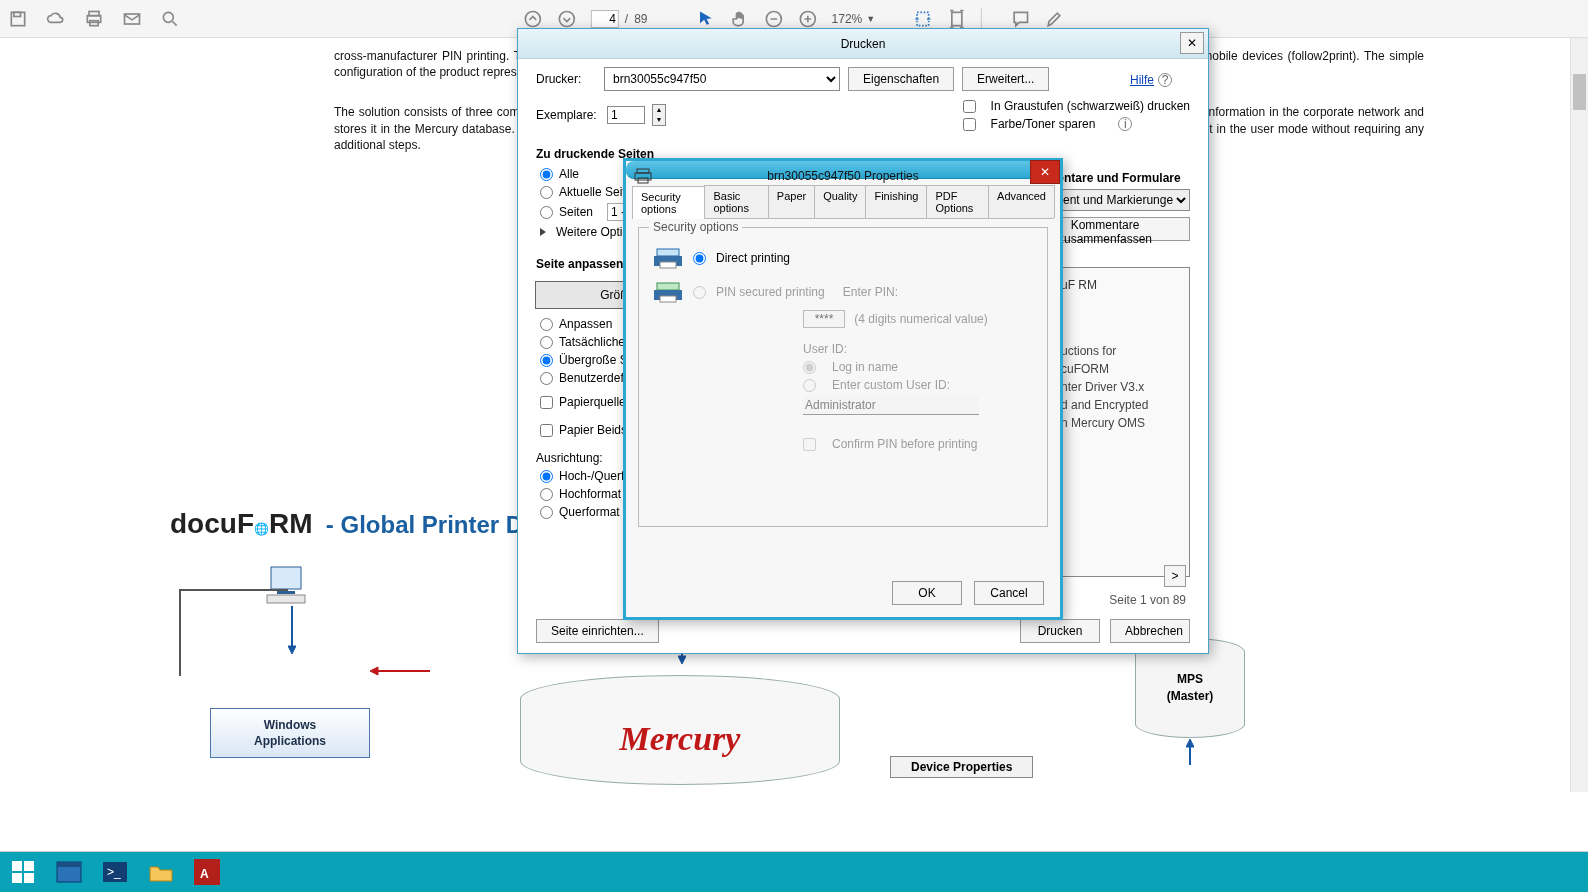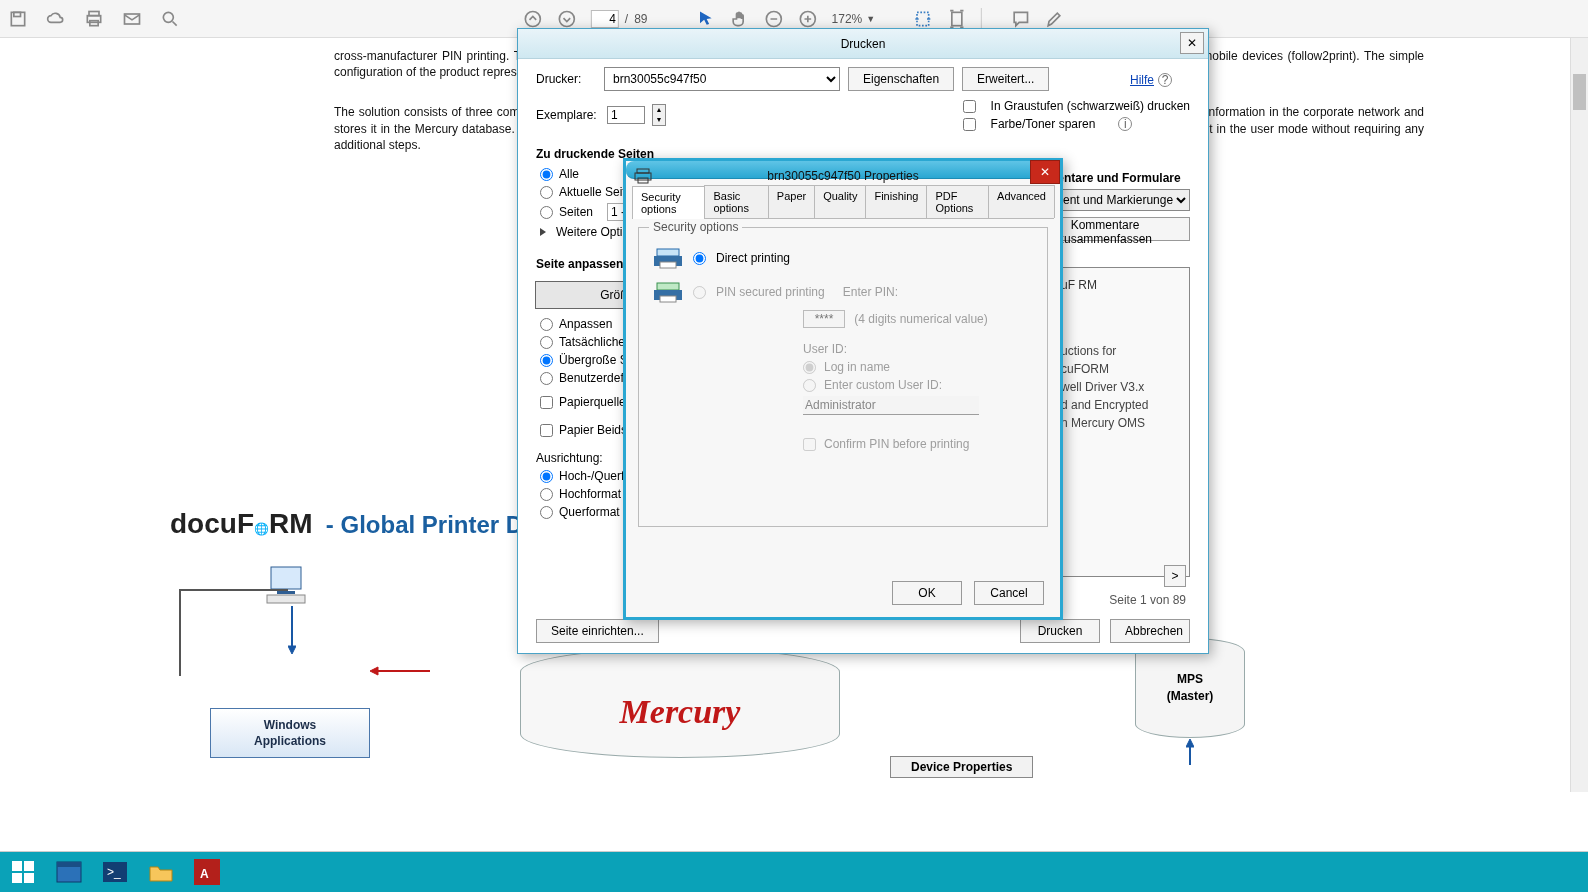--- a/index.html
+++ b/index.html
@@ -18,21 +18,21 @@
 .page{width:1260px;padding:10px 0 0 170px;}
 .body-text{font-size:28px;color:#111;line-height:1.35;text-align:justify;}
 .body-text p{margin-bottom:24px;}
 
 .diagram{position:absolute;left:170px;top:470px;width:1200px;}
 .docuform-logo{font-size:28px;font-weight:bold;color:#222;}
 .docuform-logo .globe{color:#1a5fa0;}
 .gpd-title{font-size:24px;color:#1a5fa0;font-weight:600;margin-left:10px;}
 .config-box{position:absolute;left:40px;top:150px;width:160px;height:36px;background:linear-gradient(#eaf2fb,#a9c4e6);border:1px solid #4b77ab;text-align:center;line-height:36px;font-size:13px;color:#1c2e4a;font-weight:600;}
 .winapp-box{position:absolute;left:40px;top:200px;width:160px;height:50px;background:linear-gradient(#fff,#d8e6f5);border:1px solid #4b77ab;text-align:center;padding-top:8px;font-size:13px;color:#1c2e4a;font-weight:600;line-height:1.2;}
-.mercury-cyl{position:absolute;left:350px;top:140px;width:320px;height:110px;}
+.mercury-cyl{position:absolute;left:350px;top:167px;width:320px;height:110px;}
 .cyl-body{position:absolute;inset:0;border:1px solid #9aa;border-radius:160px/24px;background:#f7f7f7;}
 .mercury-label{position:absolute;left:50%;top:45px;transform:translateX(-50%);font-family:cursive;font-size:34px;color:#c01818;font-style:italic;font-weight:700;}
 .mps-cyl{position:absolute;left:965px;top:130px;width:110px;height:100px;background:#f5f5f5;border:1px solid #9aa;border-radius:55px/14px;text-align:center;padding-top:30px;font-weight:bold;font-size:15px;}
 .monitor{position:absolute;left:95px;top:55px;width:48px;height:42px;}
 .arrow-blue{stroke:#1857a4;fill:#1857a4;}
 .arrow-red{stroke:#c01818;fill:#c01818;}
 
 .print-dialog{position:absolute;left:517px;top:28px;width:692px;height:626px;background:#fff;border:1px solid #4aa3c7;box-shadow:3px 3px 12px rgba(0,0,0,.3);}
 .pd-title{height:30px;background:linear-gradient(#e9f4f9,#cfe8f1);border-bottom:1px solid #b6d3de;text-align:center;line-height:30px;position:relative;}
 .pd-close{position:absolute;right:4px;top:3px;width:24px;height:22px;border:1px solid #999;background:#f4f4f4;text-align:center;line-height:20px;cursor:pointer;}
@@ -67,21 +67,21 @@
 .tab{padding:4px 8px;border:1px solid #b9b9b9;border-bottom:none;background:#f0f0f0;margin-right:-1px;cursor:pointer;font-size:11px;}
 .tab.active{background:#fff;position:relative;top:1px;}
 .fieldset{margin:8px 12px;border:1px solid #bcbcbc;padding:12px 8px 20px;position:relative;min-height:300px;}
 .fieldset-legend{position:absolute;top:-8px;left:10px;background:#f7f7f7;padding:0 4px;color:#555;}
 .sec-row{display:flex;align-items:center;gap:10px;margin:6px 0 10px 6px;}
 .sec-row.disabled{color:#9e9e9e;}
 .printer-ico{width:30px;height:24px;}
 .pin-box{width:42px;border:1px solid #bbb;text-align:center;color:#aaa;padding:1px;}
 .hint{color:#9e9e9e;font-size:12px;margin-left:6px;}
 .userid-area{margin-left:156px;color:#9e9e9e;}
-.userid-area .uline{margin:4px 0;display:flex;align-items:center;gap:8px;}
+.userid-area .uline{margin:4px 0;display:flex;align-items:center;gap:16px;}
 .custom-input{width:176px;border:1px solid #9e9e9e;border-top:none;border-left:none;border-right:none;color:#888;padding:2px 2px;}
 .props-foot{position:absolute;right:16px;bottom:12px;display:flex;gap:12px;}
 .props-foot .pd-btn{width:70px;}
 
 .taskbar{position:absolute;left:0;right:0;bottom:0;height:40px;background:#0aa2b8;display:flex;align-items:center;padding:0 6px;gap:12px;}
 .tb-item{width:34px;height:30px;display:flex;align-items:center;justify-content:center;cursor:pointer;}
 .tb-item.win{background:transparent;}
 .tb-underbar{position:absolute;left:0;right:0;bottom:40px;height:58px;background:#fff;border-bottom:1px solid #ccc;}
 
 input[type=radio],input[type=checkbox]{margin:0;}
@@ -317,21 +317,21 @@
     <div style="font-weight:bold;margin-bottom:4px">Kommentare und Formulare</div>
     <select style="width:100%;height:22px;border:1px solid #888"><option>Dokument und Markierungen</option></select>
     <button class="pd-btn" style="margin-top:6px">Kommentare zusammenfassen</button>
   </div>
 
   <div class="preview-box">
     <div style="font-weight:normal;color:#333;margin-bottom:8px">uF   RM</div>
     <div style="margin-top:50px;line-height:1.5;color:#444">
       <div>uctions for</div>
       <div>cuFORM</div>
-      <div>well Driver V3.x</div>
+      <div>nter Driver V3.x</div>
       <div>d and Encrypted</div>
       <div>n Mercury OMS</div>
     </div>
   </div>
   <div class="next-pg">&gt;</div>
   <div class="page-info">Seite 1 von 89</div>
 
   <div class="footer-btns">
     <button class="pd-btn">Seite einrichten...</button>
     <div style="display:flex;gap:10px">

